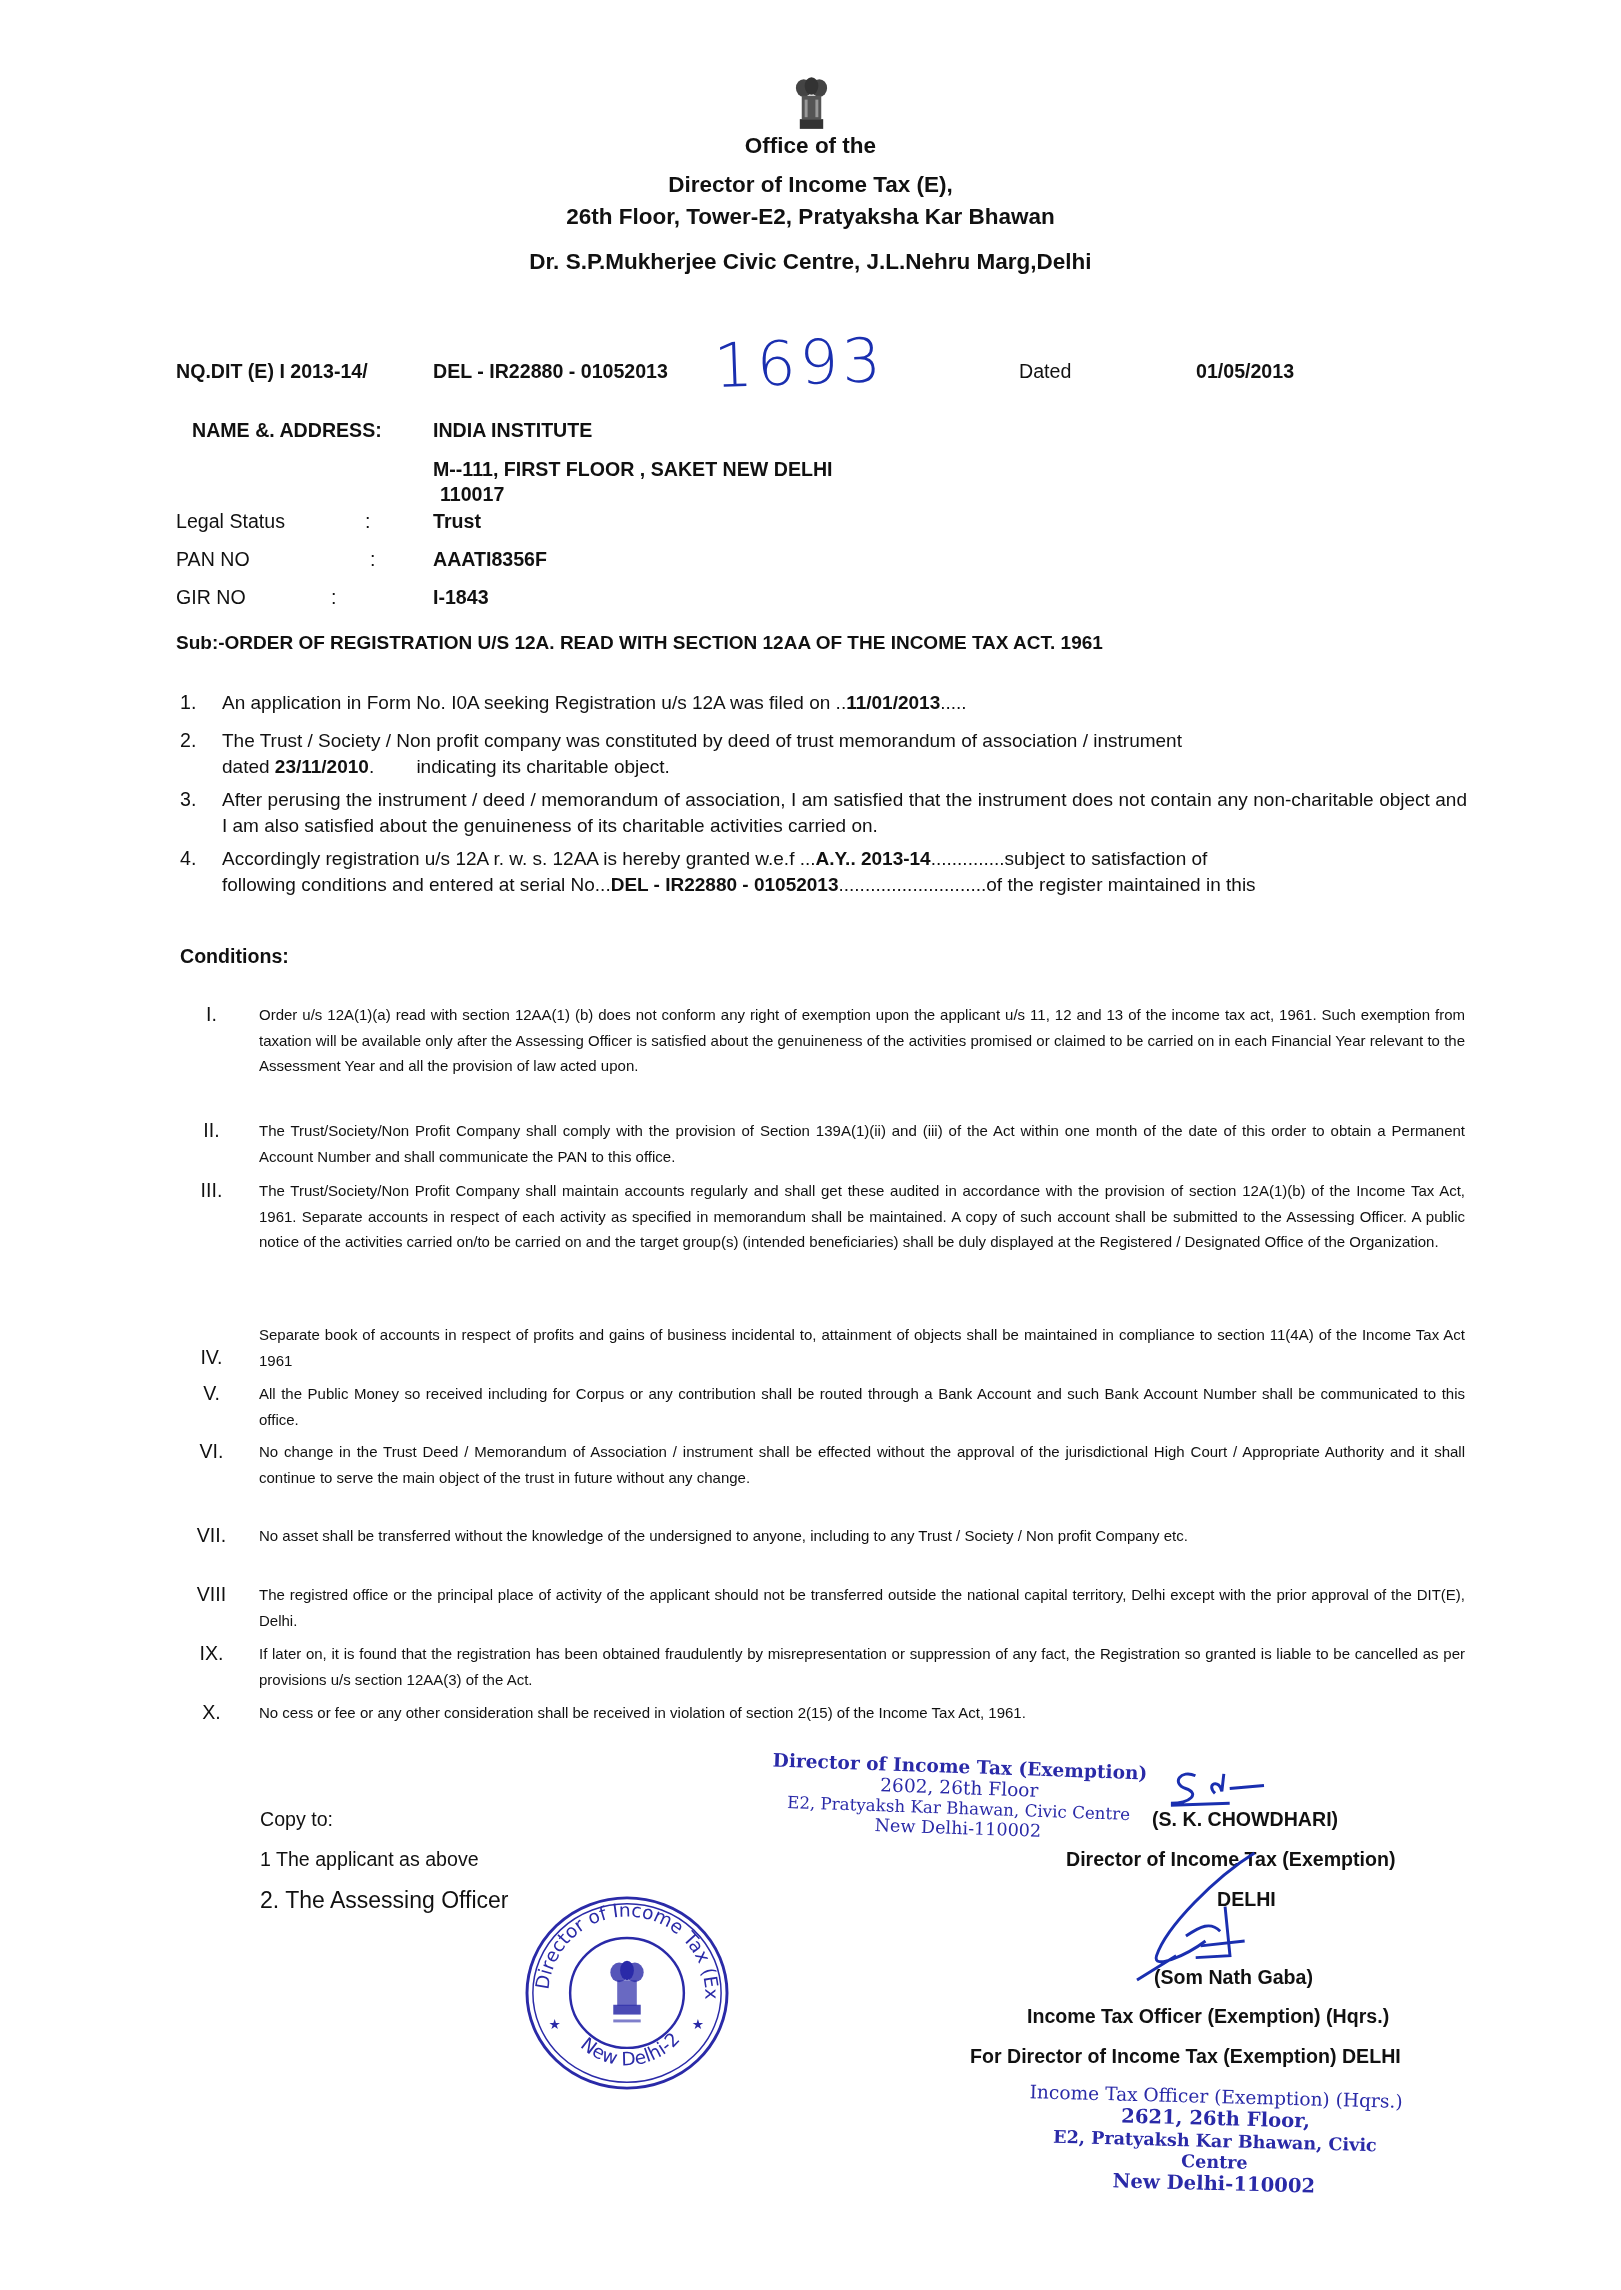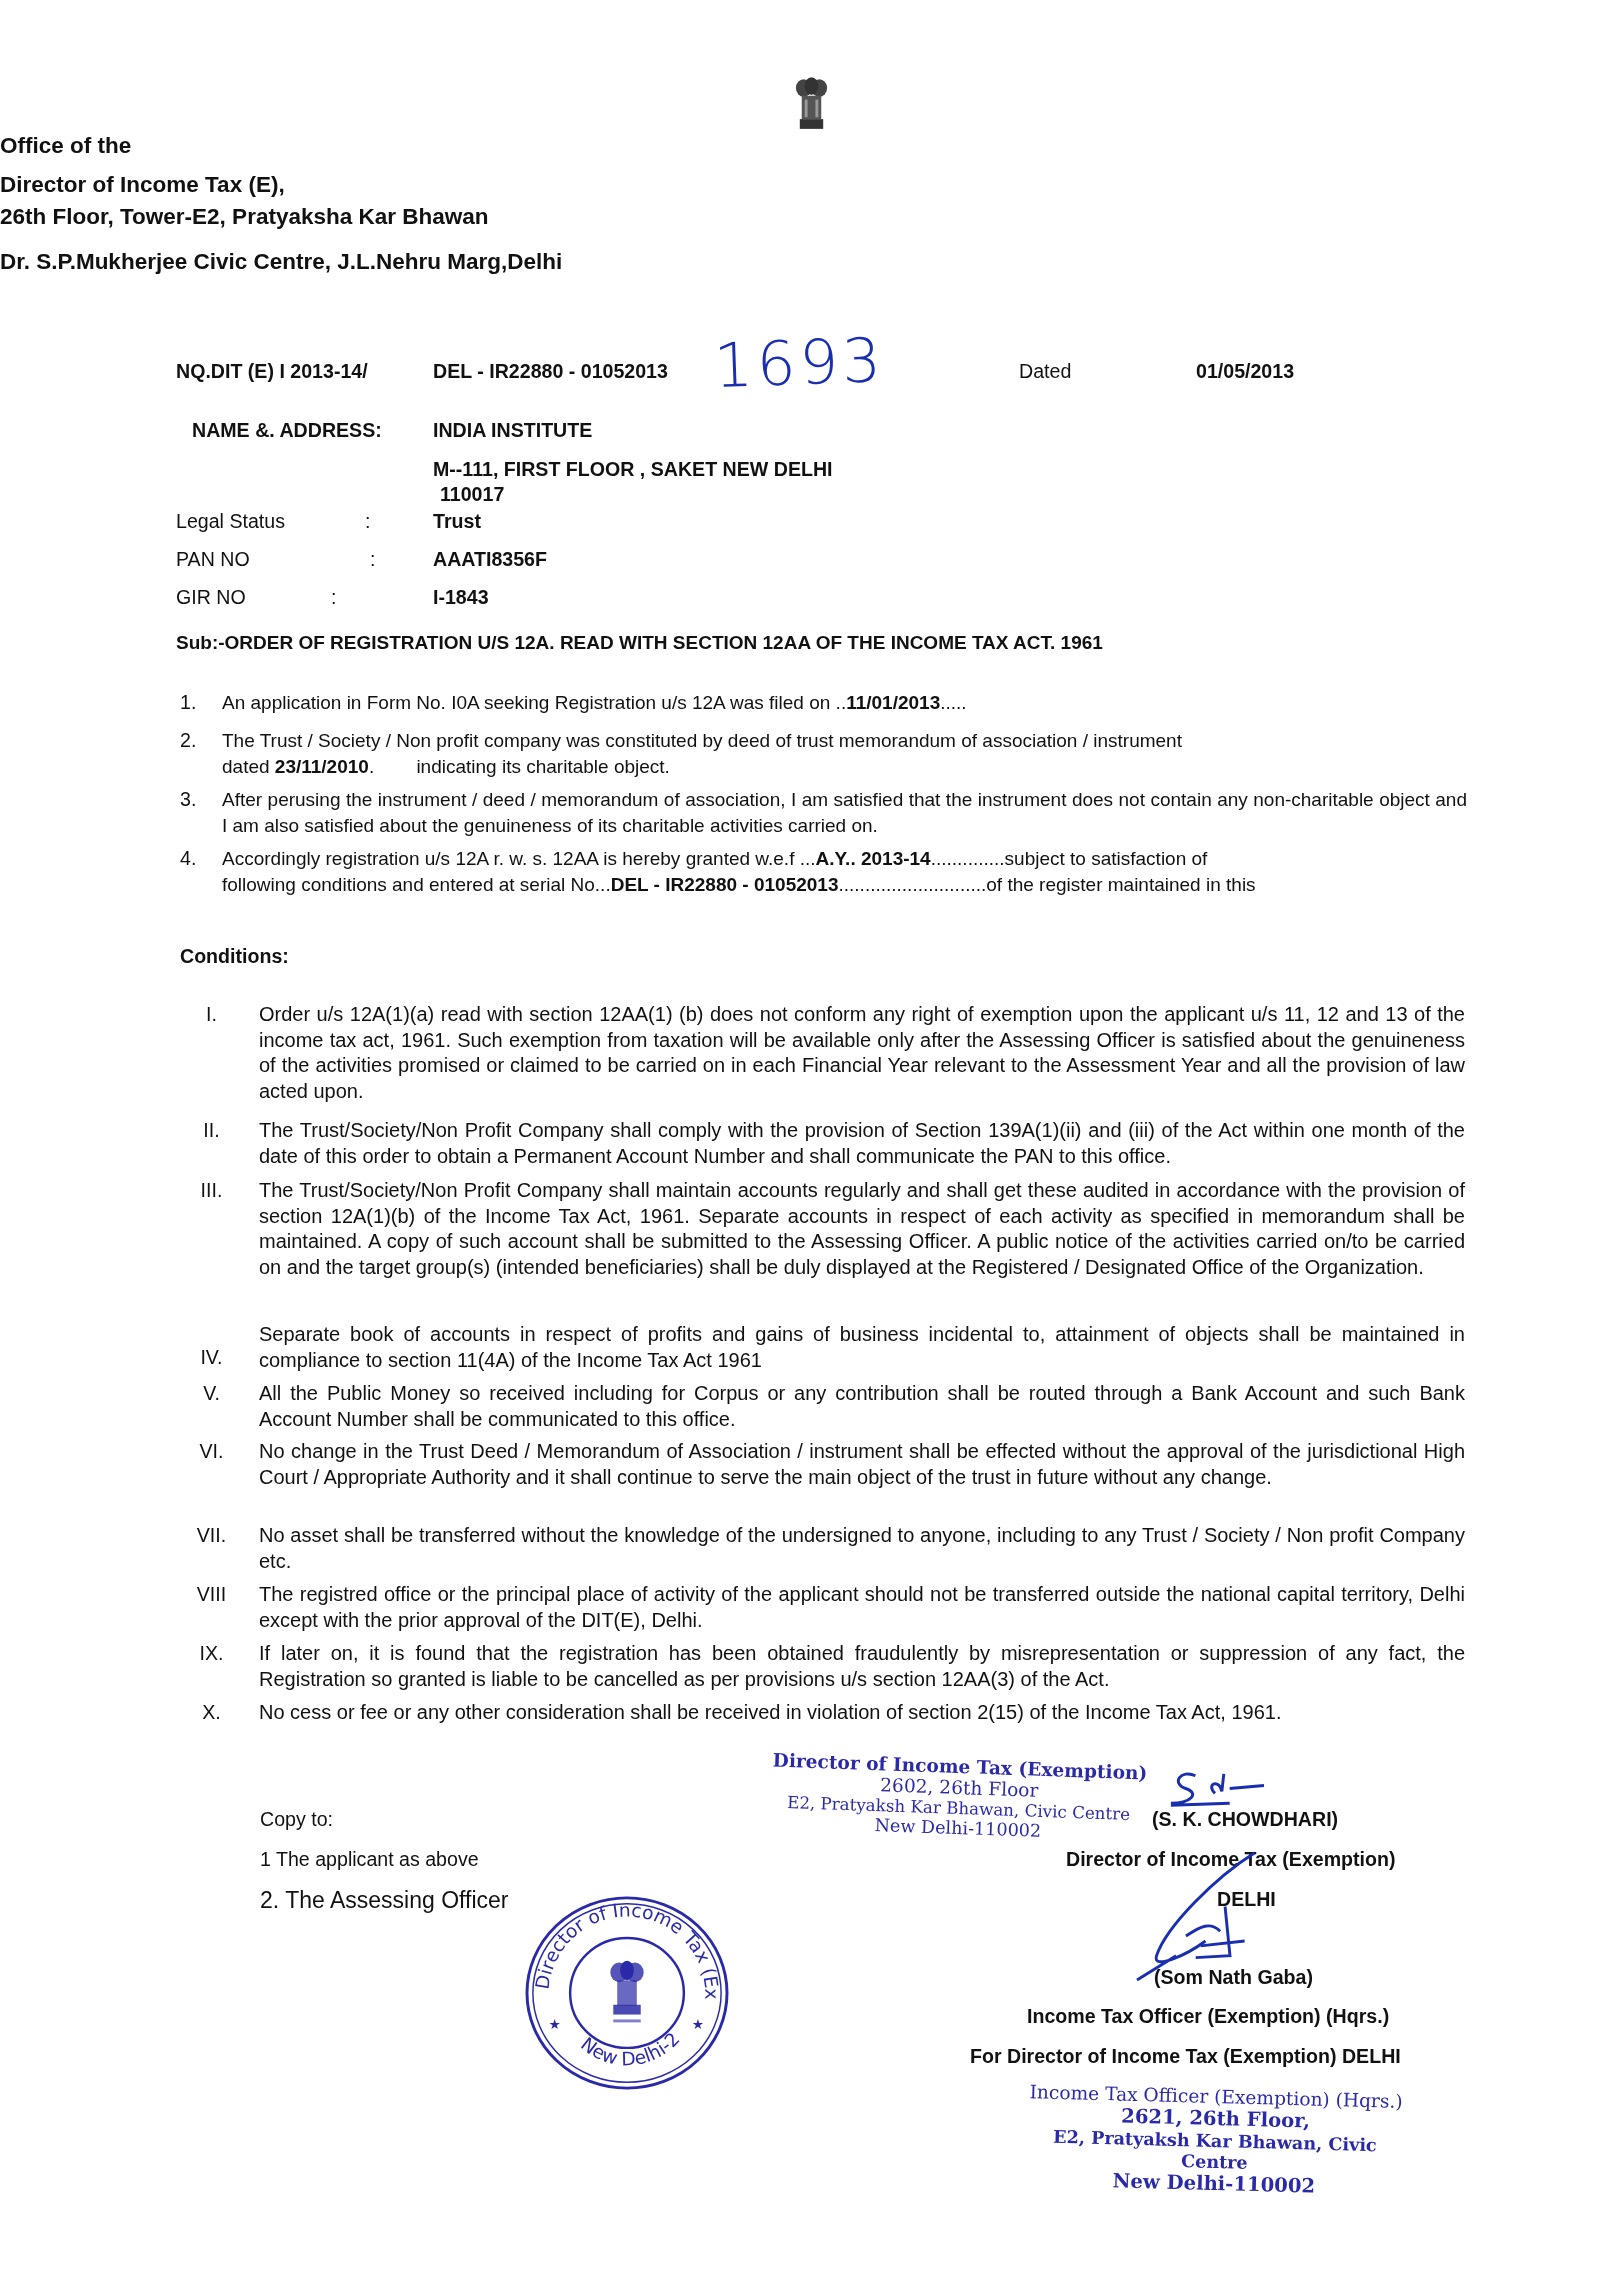--- a/index.html
+++ b/index.html
@@ -1,27 +1,27 @@
 <!DOCTYPE html>
 <html><head>
 <meta charset="utf-8">
 <style>
   html, body { margin: 0; padding: 0; background: #ffffff; }
   body { width: 1621px; height: 2291px; position: relative; overflow: hidden;
          font-family: "Liberation Sans", sans-serif; color: #111; }
   .abs { position: absolute; }
-  .hdr { left: 0; width: 1621px; text-align: left; font-weight: bold; font-size: 22.5px; }
+  .hdr { left: 0; width: 1621px; text-align: center; font-weight: bold; font-size: 22.5px; }
   .b { font-weight: bold; }
   .f20 { font-size: 19.6px; }
   .para { font-size: 19px; line-height: 25.5px; text-align: justify; }
   .num { font-size: 19.6px; }
   .blue { color: #2a2aa8; font-family: "DejaVu Serif", serif; }
   .handwrite { color: #1a2fb0; font-family: "DejaVu Sans", sans-serif; font-size: 61px; font-weight: 300; letter-spacing: 3.9px; transform: rotate(-2deg); }
   .cond-num { position: absolute; left: 192px; width: 39px; text-align: center; font-size: 19.6px; }
-  .cond-text { position: absolute; left: 259px; width: 1206px; font-size: 20px; line-height: 25.5px; text-align: justify; }
+  .cond-text { position: absolute; left: 259px; width: 1206px; font-size: 15px; line-height: 25.5px; text-align: justify; }
 </style>
 </head>
 <body>
 
 <div class="abs" style="left:792px;top:74px;width:39px;height:61px;">
   <svg width="39" height="61" viewBox="0 0 40 62">
     <ellipse cx="12" cy="14" rx="8" ry="9" fill="#444"></ellipse>
     <ellipse cx="28" cy="14" rx="8" ry="9" fill="#444"></ellipse>
     <ellipse cx="20" cy="12" rx="7" ry="9" fill="#333"></ellipse>
     <rect x="10" y="22" width="20" height="24" fill="#555"></rect>

